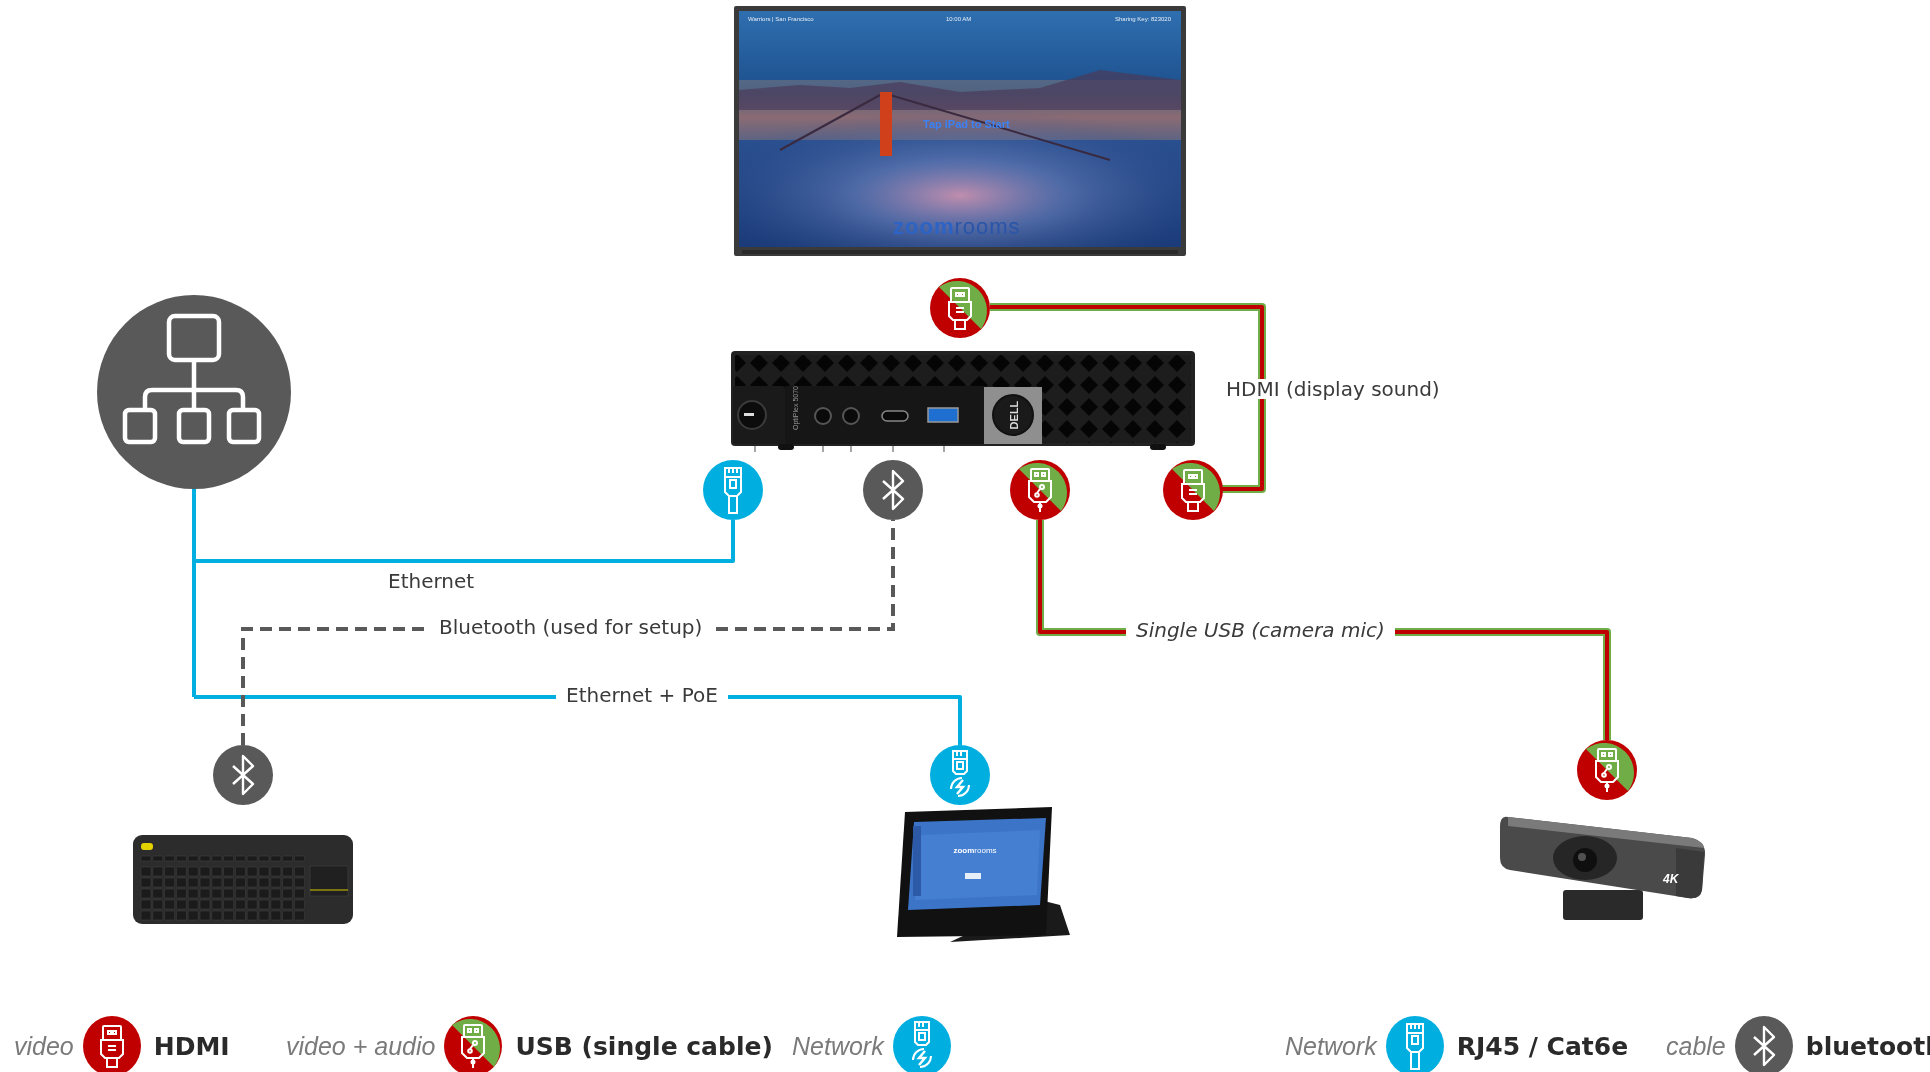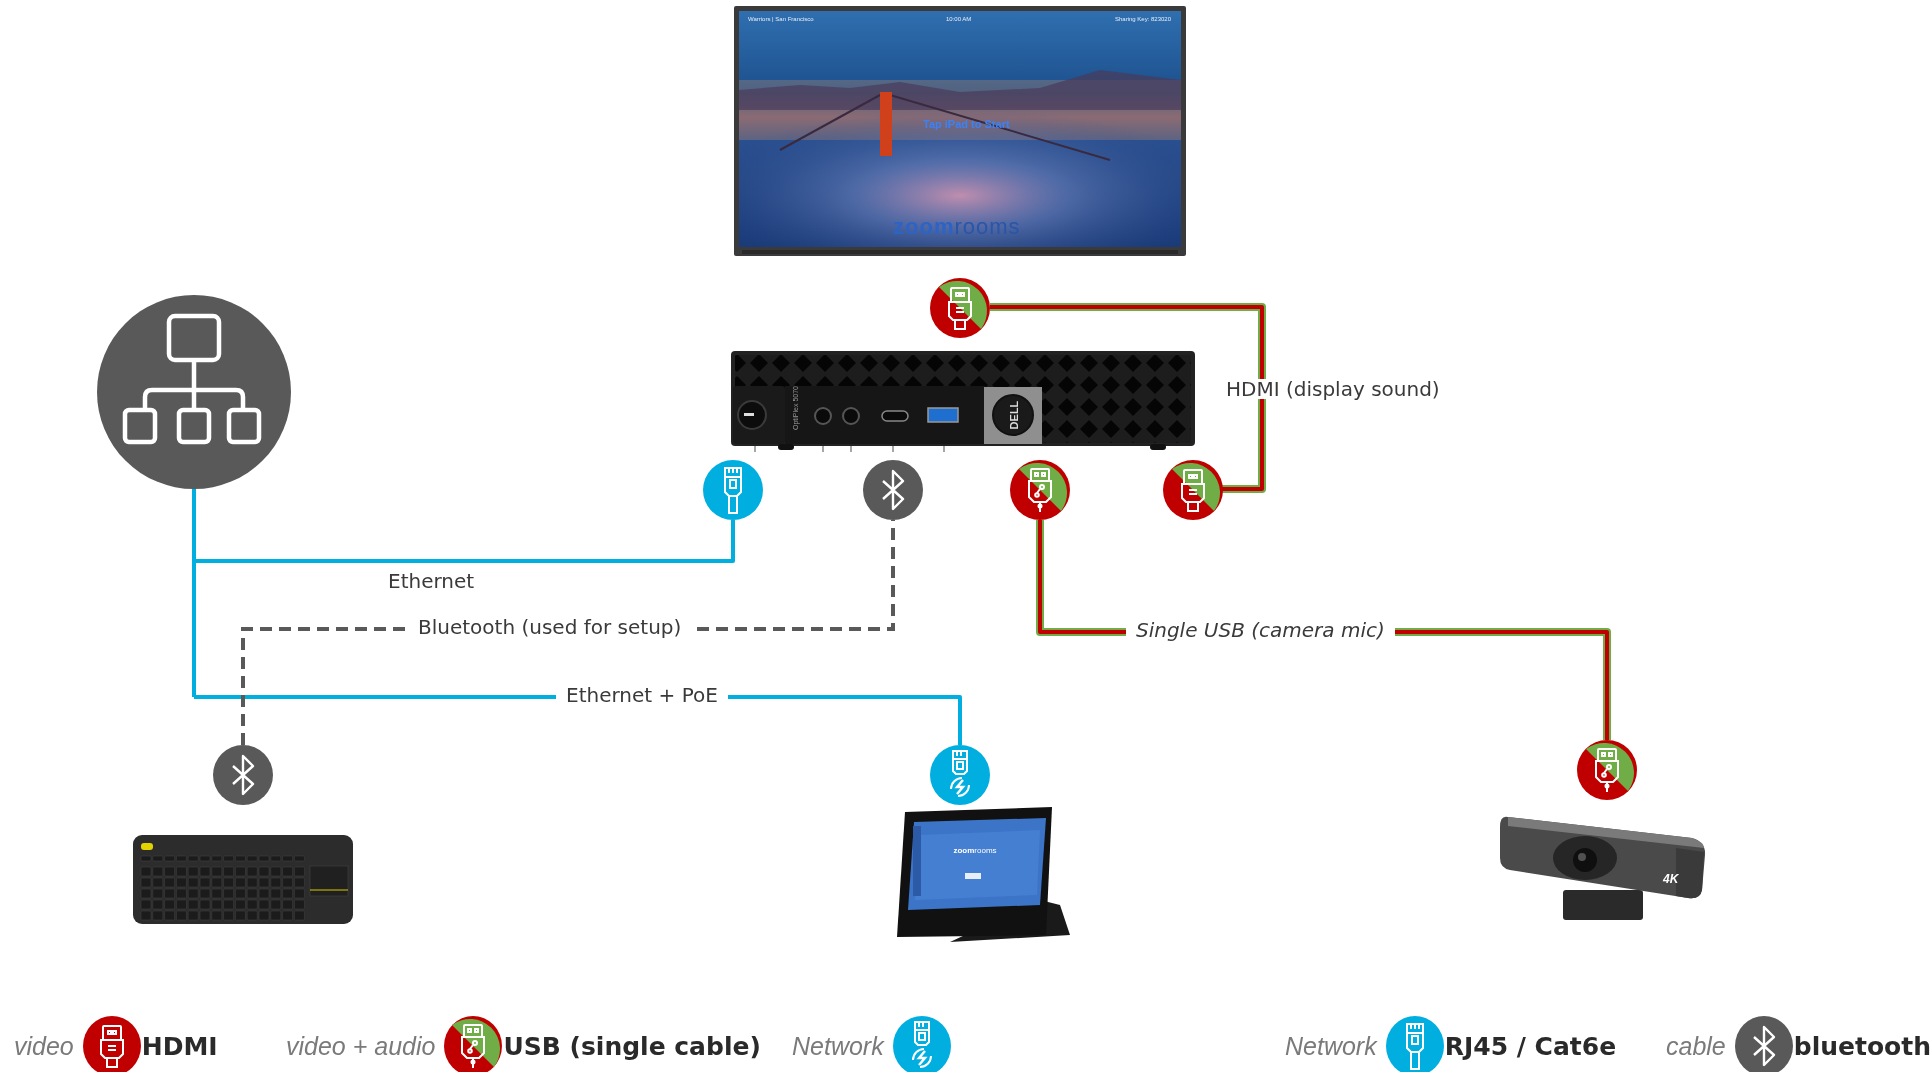--- a/index.html
+++ b/index.html
@@ -5,21 +5,21 @@
     html, body { margin: 0; padding: 0; background: #ffffff; }
     body { width: 1930px; height: 1072px; position: relative; overflow: hidden;
       font-family: "DejaVu Sans", "Liberation Sans", sans-serif; color: #333; }
     #diagram { position: absolute; left: 0; top: 0; }
     .lbl { position: absolute; font-size: 20px; color: #3a3a3a; background: #fff; white-space: nowrap;
       font-family: "DejaVu Sans", sans-serif; line-height: 1; padding: 0 10px; }
     .legend { position: absolute; top: 1016px; left: 0; width: 1930px; height: 60px; }
     .leg-item { position: absolute; top: 0; height: 60px; display: flex; align-items: center; }
     .leg-pre { font-size: 25px; color: #7a7a7a; font-family: "Liberation Sans", sans-serif; font-weight: 300; margin-right: 8px; font-style: italic; }
     .leg-icon { width: 60px; height: 60px; }
-    .leg-name { font-size: 25px; color: #2a2a2a; font-weight: bold; font-family: "DejaVu Sans", sans-serif; margin-left: 0; }
+    .leg-name { font-size: 25px; color: #2a2a2a; font-weight: bold; font-family: "DejaVu Sans", sans-serif; margin-left: 12px; }
     .tvtext { position: absolute; color: #e8eef8; font-family: "Liberation Sans", sans-serif; }
   </style>
 </head>
 <body>
 
 <svg id="diagram" width="1930" height="1072" viewBox="0 0 1930 1072">
   <defs>
     <linearGradient id="sky" x1="0" y1="0" x2="0" y2="1">
       <stop offset="0" stop-color="#2f6fb0"></stop>
       <stop offset="0.35" stop-color="#1d4f8c"></stop>
@@ -325,21 +325,21 @@
   </g>
 </svg>
 
 <div class="tvtext" style="left:748px;top:16px;font-size:6px;">Warriors | San Francisco</div>
 <div class="tvtext" style="left:946px;top:16px;font-size:6px;">10:00 AM</div>
 <div class="tvtext" style="left:1115px;top:16px;font-size:6px;">Sharing Key: 823020</div>
 <div class="tvtext" style="left:898px;top:118px;font-size:11px;font-weight:bold;color:#3b82f6;margin-left:25px;">Tap iPad to Start</div>
 <div class="tvtext" style="left:893px;top:214px;font-size:22px;color:#2d63c4;letter-spacing:1px;"><span style="font-weight:bold">zoom</span><span style="color:#2a55a8">rooms</span></div>
 
 <div class="lbl" style="left:378px;top:571px;">Ethernet</div>
-<div class="lbl" style="left:408px;top:617px;text-align:right;">Bluetooth (used for setup)</div>
+<div class="lbl" style="left:429px;top:617px;text-align:right;">Bluetooth (used for setup)</div>
 <div class="lbl" style="left:556px;top:685px;">Ethernet + PoE</div>
 <div class="lbl" style="left:1216px;top:379px;">HDMI (display sound)</div>
 <div class="lbl" style="left:1126px;top:620px;font-style:italic;">Single USB (camera mic)</div>
 
 <div class="legend">
   <div class="leg-item" style="left:14px;">
     <span class="leg-pre">video</span>
     <svg class="leg-icon" viewBox="-30 -30 60 60">
       <ellipse rx="29" ry="30" fill="#c00000"></ellipse>
         <use href="#g-hdmi" x="-30" y="-30" width="60" height="60"></use>

